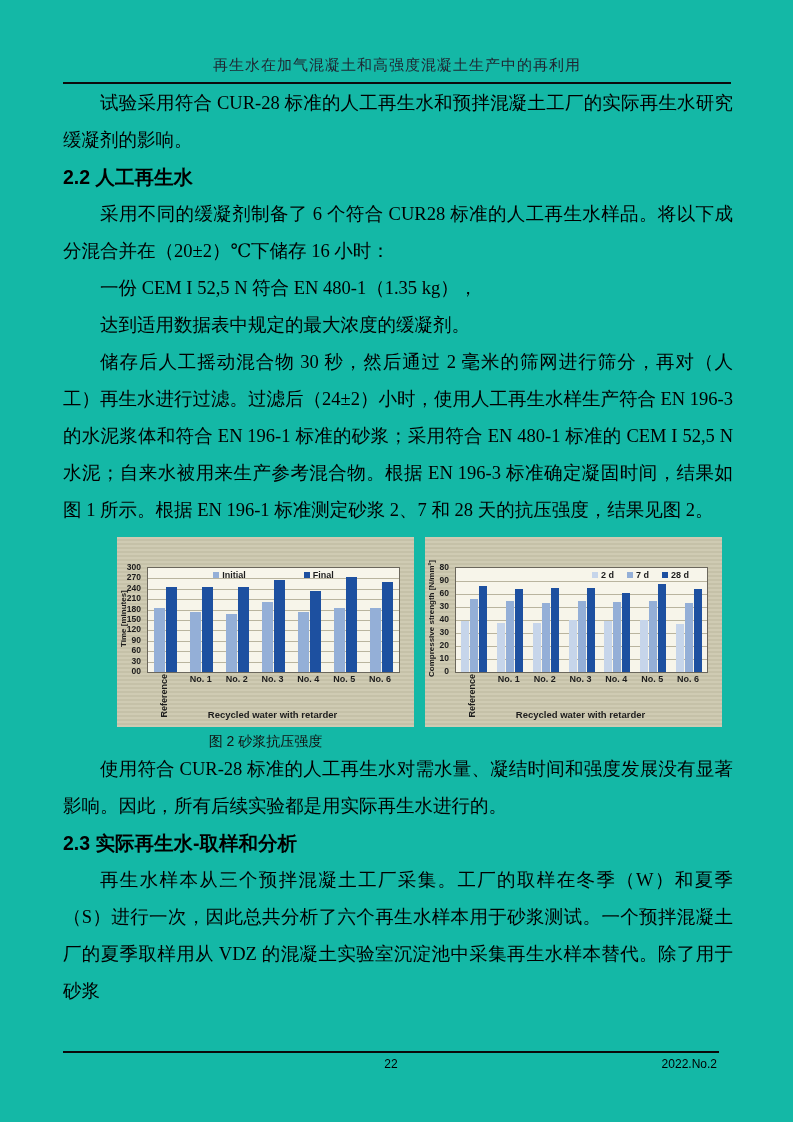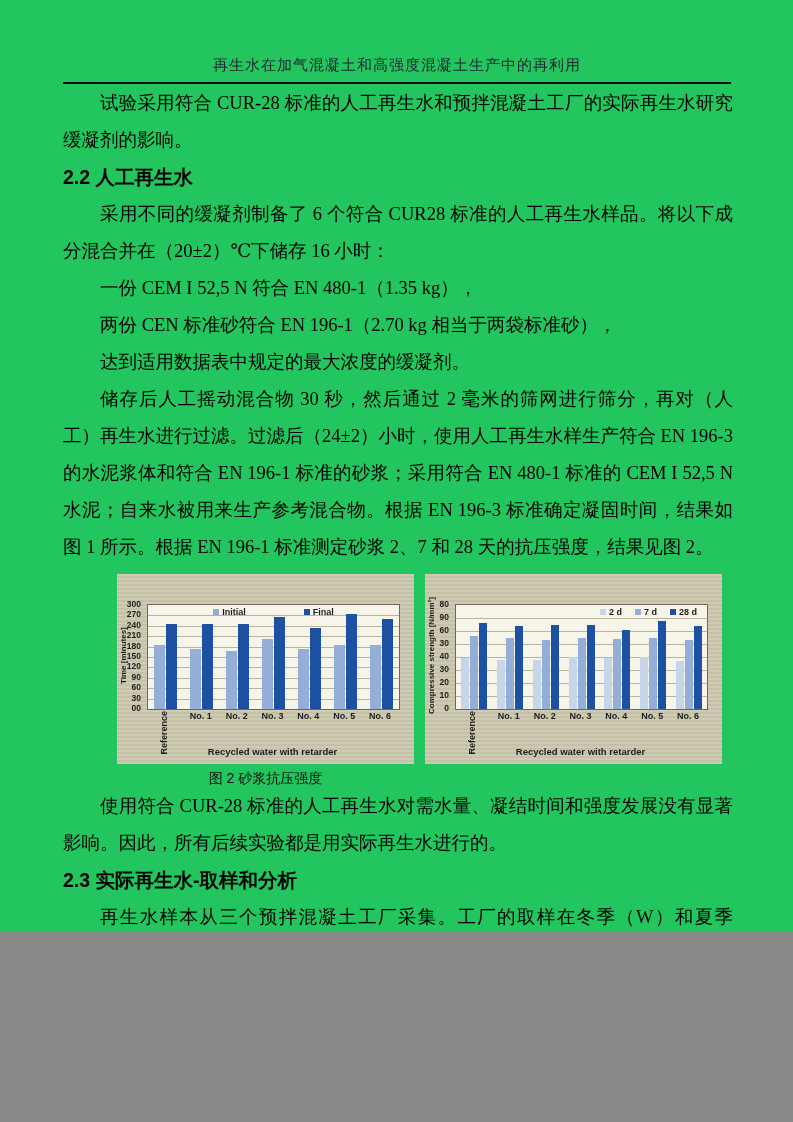--- a/index.html
+++ b/index.html
@@ -1,17 +1,17 @@
 <!DOCTYPE html>
 <html><head>
 <meta charset="utf-8">
 <style>
   html,body { margin:0; padding:0; background:#888; }
   .page {
-    width:793px; height:931px; background:#22c55e; margin:0 auto;
+    width:793px; height:1122px; background:#14b8a6; margin:0 auto;
     position:relative; overflow:hidden;
     font-family:"Liberation Serif","DejaVu Serif",serif; color:#000;
   }
   .header {
     margin:56px 62px 0 63px; text-align:center;
     font-size:15px; letter-spacing:1px; color:#1f2430;
     padding-bottom:7px; border-bottom:2px solid #0c0c0c;
   }
   .body { margin:1px 60px 0 63px; }
   .para {
@@ -62,21 +62,21 @@
     writing-mode:vertical-rl; transform:rotate(180deg);
     font-family:"Liberation Sans","DejaVu Sans",sans-serif;
     font-size:8px; font-weight:bold; color:#1c1c1c; white-space:nowrap;
   }
   .legend {
     position:absolute; top:2px; left:0; right:0; z-index:3;
     display:flex; justify-content:center; gap:58px;
     font-family:"Liberation Sans","DejaVu Sans",sans-serif;
     font-size:9px; font-weight:bold; color:#1c1c1c;
   }
-  .chart-1 .legend { justify-content:flex-end; padding-right:10px; gap:13px; }
+  .chart-1 .legend { justify-content:flex-end; padding-right:18px; gap:13px; }
   .legend-item { display:inline-flex; align-items:center; gap:3px; }
   .swatch { width:6px; height:6px; display:inline-block; }
   .xlabels {
     position:absolute; left:30px; top:137px; width:251px;
     display:flex; align-items:flex-start; height:42px;
   }
   .xcell {
     flex:1; text-align:center;
     font-family:"Liberation Sans","DejaVu Sans",sans-serif;
     font-size:9px; font-weight:bold; color:#1c1c1c;
@@ -118,21 +118,20 @@
 
   <div class="header">
     <span>再生水在加气混凝土和高强度混凝土生产中的再利用</span>
   </div>
 
   <div class="body">
     <p class="para">试验采用符合 CUR-28 标准的人工再生水和预拌混凝土工厂的实际再生水研究缓凝剂的影响。</p>
     <h2 class="heading">2.2 人工再生水</h2>
     <p class="para">采用不同的缓凝剂制备了 6 个符合 CUR28 标准的人工再生水样品。将以下成分混合并在（20±2）℃下储存 16 小时：</p>
     <p class="line">一份 CEM I 52,5 N 符合 EN 480-1（1.35 kg），</p>
-    <p class="line">两份 CEN 标准砂符合 EN 196-1（2.70 kg 相当于两袋标准砂），</p>
     <p class="line">达到适用数据表中规定的最大浓度的缓凝剂。</p>
     <p class="para">储存后人工摇动混合物 30 秒，然后通过 2 毫米的筛网进行筛分，再对（人工）再生水进行过滤。过滤后（24±2）小时，使用人工再生水样生产符合 EN 196-3 的水泥浆体和符合 EN 196-1 标准的砂浆；采用符合 EN 480-1 标准的 CEM I 52,5 N 水泥；自来水被用来生产参考混合物。根据 EN 196-3 标准确定凝固时间，结果如图 1 所示。根据 EN 196-1 标准测定砂浆 2、7 和 28 天的抗压强度，结果见图 2。</p>
 
     <div class="charts-row">
       <div class="figure chart-0">
         <div class="ylabel">Time [minutes]</div>
         <div class="yticks">
             <span class="ytick" style="top: 0%;">300</span>
             <span class="ytick" style="top: 10%; margin-left: 13px;">270</span>
             <span class="ytick" style="top: 20%;">240</span>

